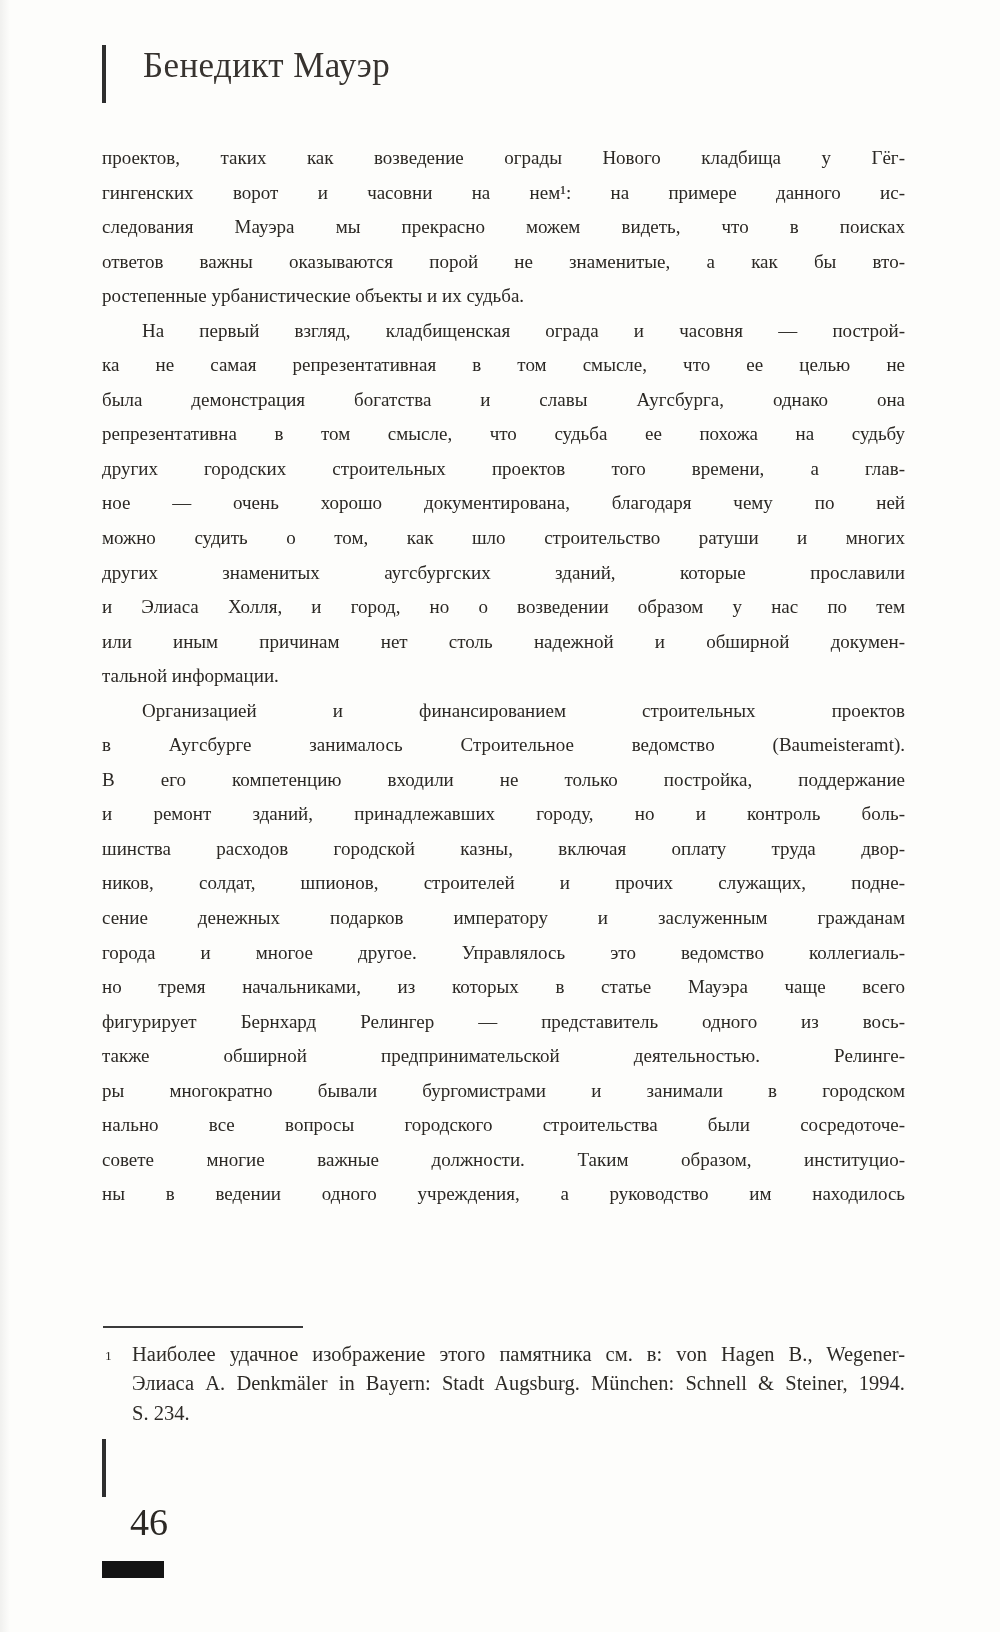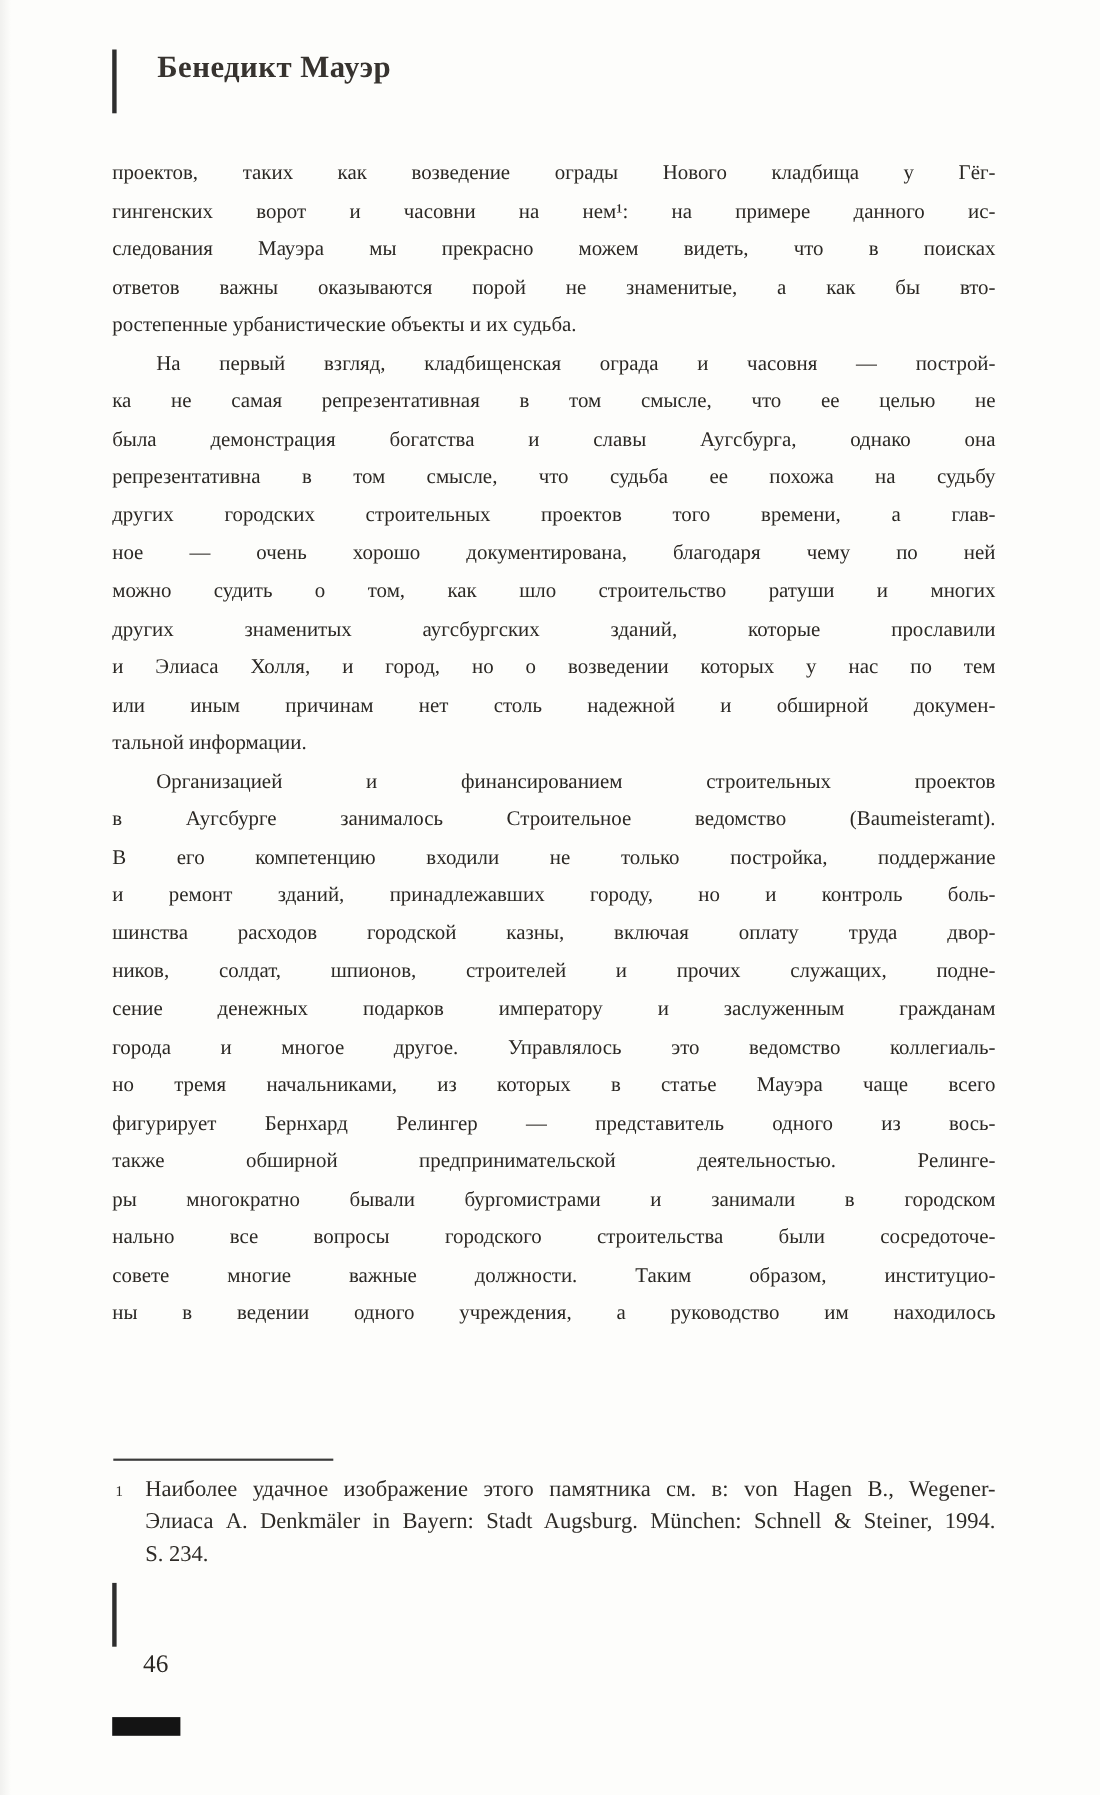--- a/index.html
+++ b/index.html
@@ -15,21 +15,21 @@
   }
   .scan-edge {
     position: absolute; left: 0; top: 0; width: 10px; height: 1632px;
     background: linear-gradient(to right, rgba(0,0,0,0.05), rgba(0,0,0,0));
   }
   .vbar { position: absolute; width: 4px; background: #2e2e2e; }
   .vbar.top { left: 102px; top: 45px; height: 58px; }
   .vbar.bottom { left: 102px; top: 1439px; height: 58px; }
   .running-header {
     position: absolute; left: 143px; top: 46px;
-    font-size: 28px; color: #37332f; letter-spacing: 0.4px; font-weight: bold;
+    font-size: 35px; color: #37332f; letter-spacing: 0.4px;
   }
   .body-text {
     position: absolute; left: 102px; top: 141px; width: 803px;
     font-size: 19px; line-height: 34.55px; color: #2b2824;
   }
   .body-line { text-align: justify; text-align-last: justify; }
   .body-line.unjust { text-align-last: left; }
   .body-line.indent { text-indent: 40px; }
   .fn-sep {
     position: absolute; left: 103px; top: 1326px; width: 200px; height: 2px;
@@ -40,21 +40,21 @@
     font-size: 20.5px; line-height: 29.4px; color: #2e2b27;
   }
   .fn-marker {
     position: absolute; left: 3px; top: 1px; font-size: 13.5px;
   }
   .fn-line { padding-left: 30px; text-align: justify; }
   .fn-line.just { text-align-last: justify; }
   .it { }
   .page-number {
     position: absolute; left: 130px; top: 1500px;
-    font-size: 23px; color: #2b2824;
+    font-size: 38px; color: #2b2824;
   }
   .printer-mark {
     position: absolute; left: 102px; top: 1561px; width: 62px; height: 17px;
     background: #141414;
   }
 </style>
 </head>
 <body>
 
 <div class="page">
@@ -70,21 +70,21 @@
       <div class="body-line">ответов важны оказываются порой не знаменитые, а как бы вто-</div>
       <div class="body-line unjust">ростепенные урбанистические объекты и их судьба.</div>
       <div class="body-line indent">На первый взгляд, кладбищенская ограда и часовня — построй-</div>
       <div class="body-line">ка не самая репрезентативная в том смысле, что ее целью не</div>
       <div class="body-line">была демонстрация богатства и славы Аугсбурга, однако она</div>
       <div class="body-line">репрезентативна в том смысле, что судьба ее похожа на судьбу</div>
       <div class="body-line">других городских строительных проектов того времени, а глав-</div>
       <div class="body-line">ное — очень хорошо документирована, благодаря чему по ней</div>
       <div class="body-line">можно судить о том, как шло строительство ратуши и многих</div>
       <div class="body-line">других знаменитых аугсбургских зданий, которые прославили</div>
-      <div class="body-line">и Элиаса Холля, и город, но о возведении которых у нас по тем</div>
+      <div class="body-line">и Элиаса Холля, и город, но о возведении образом у нас по тем</div>
       <div class="body-line">или иным причинам нет столь надежной и обширной докумен-</div>
       <div class="body-line unjust">тальной информации.</div>
       <div class="body-line indent">Организацией и финансированием строительных проектов</div>
       <div class="body-line">в Аугсбурге занималось Строительное ведомство (Baumeisteramt).</div>
       <div class="body-line">В его компетенцию входили не только постройка, поддержание</div>
       <div class="body-line">и ремонт зданий, принадлежавших городу, но и контроль боль-</div>
       <div class="body-line">шинства расходов городской казны, включая оплату труда двор-</div>
       <div class="body-line">ников, солдат, шпионов, строителей и прочих служащих, подне-</div>
       <div class="body-line">сение денежных подарков императору и заслуженным гражданам</div>
       <div class="body-line">города и многое другое. Управлялось это ведомство коллегиаль-</div>

